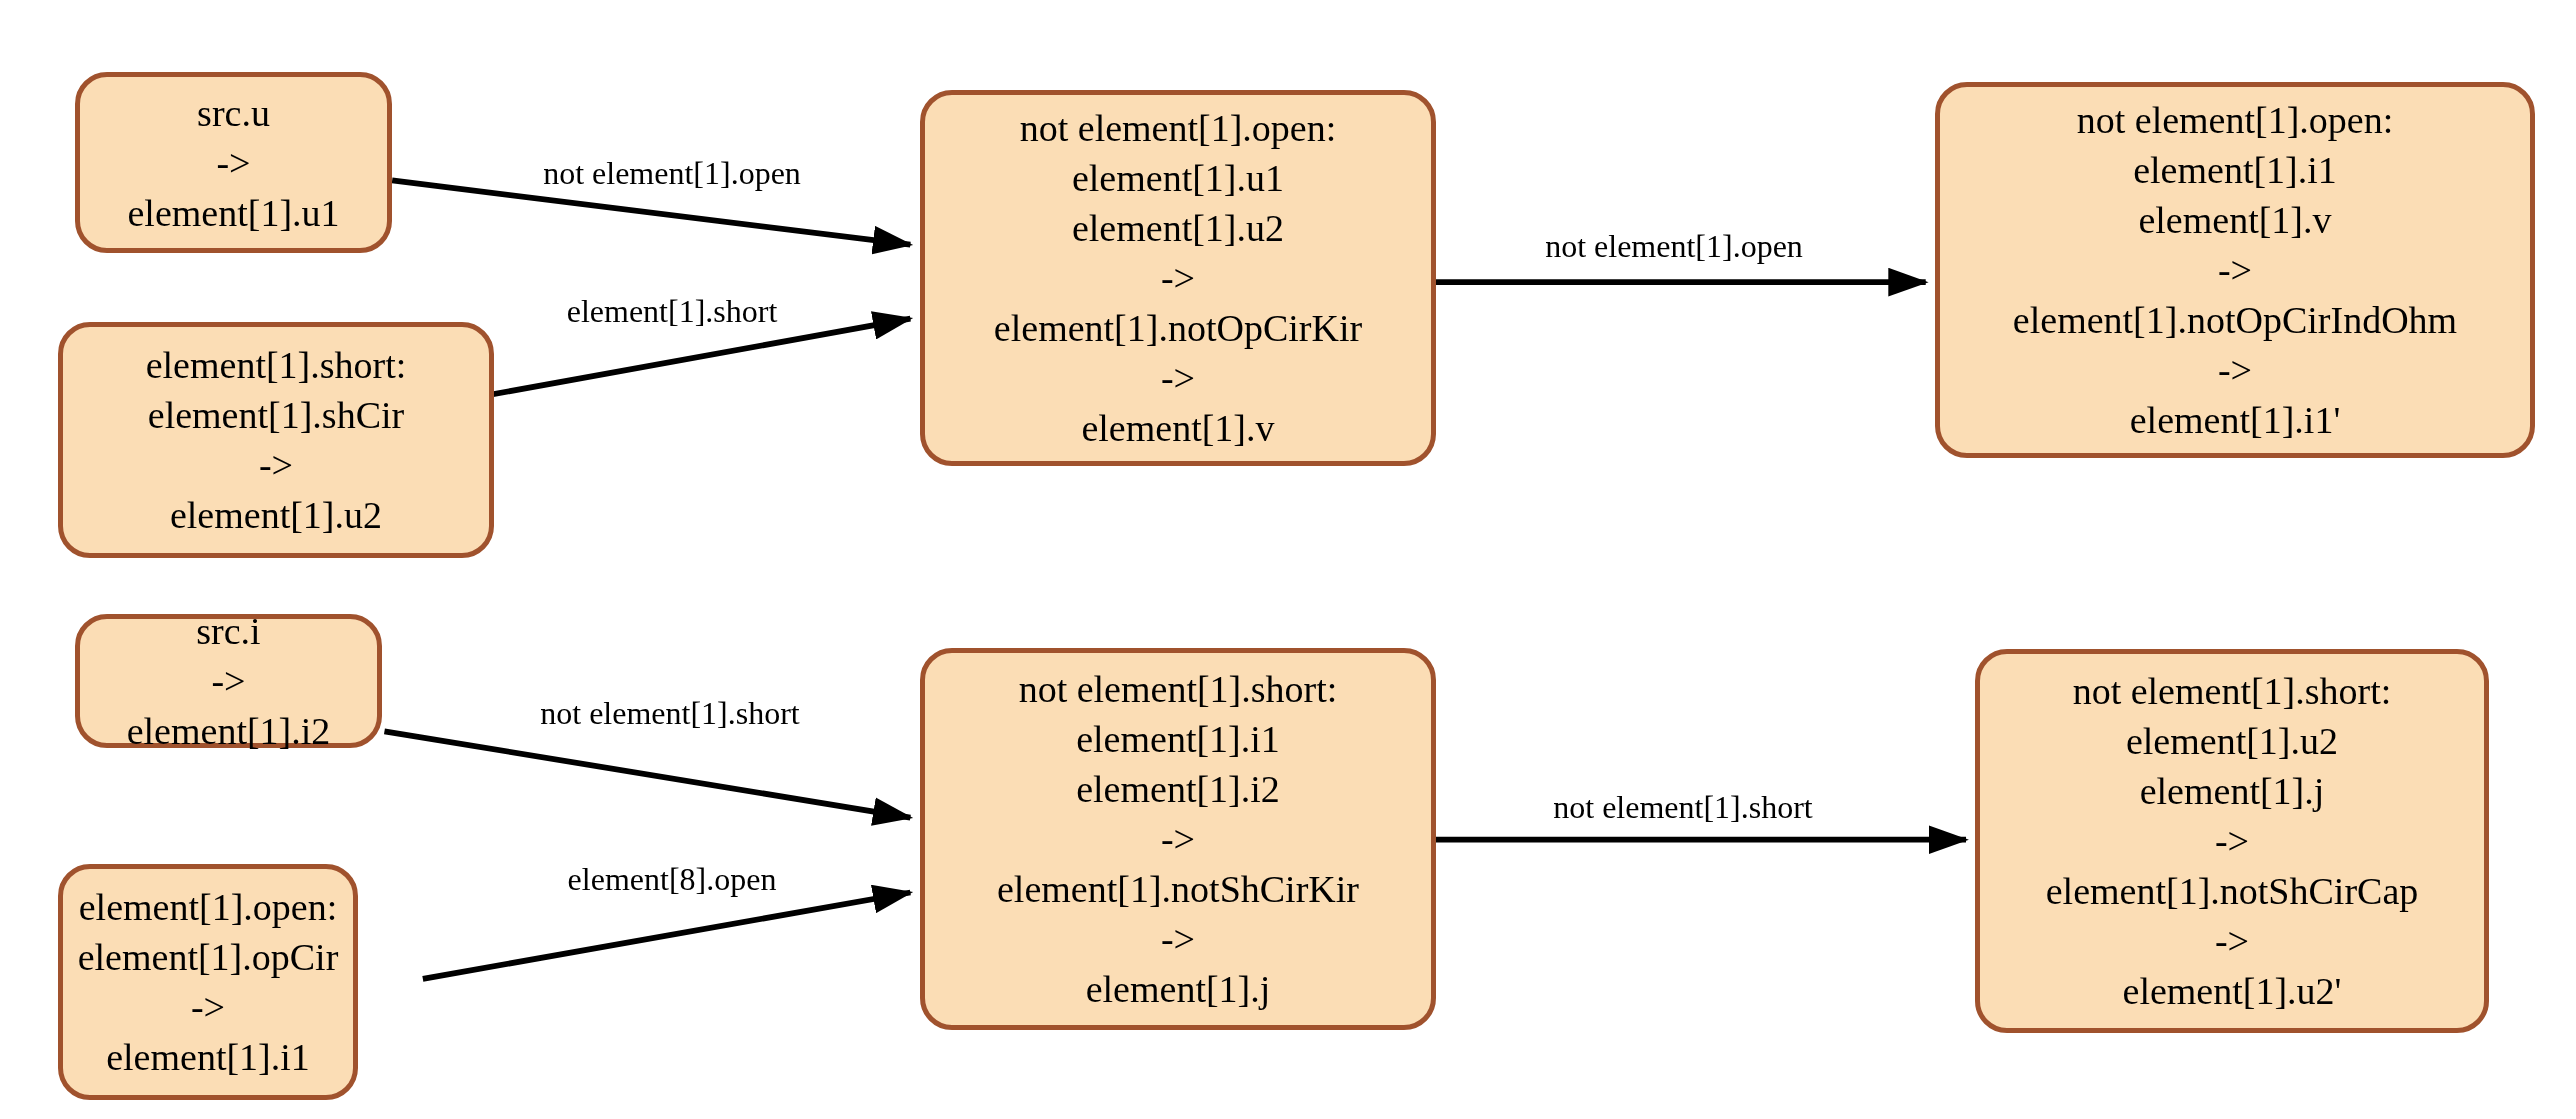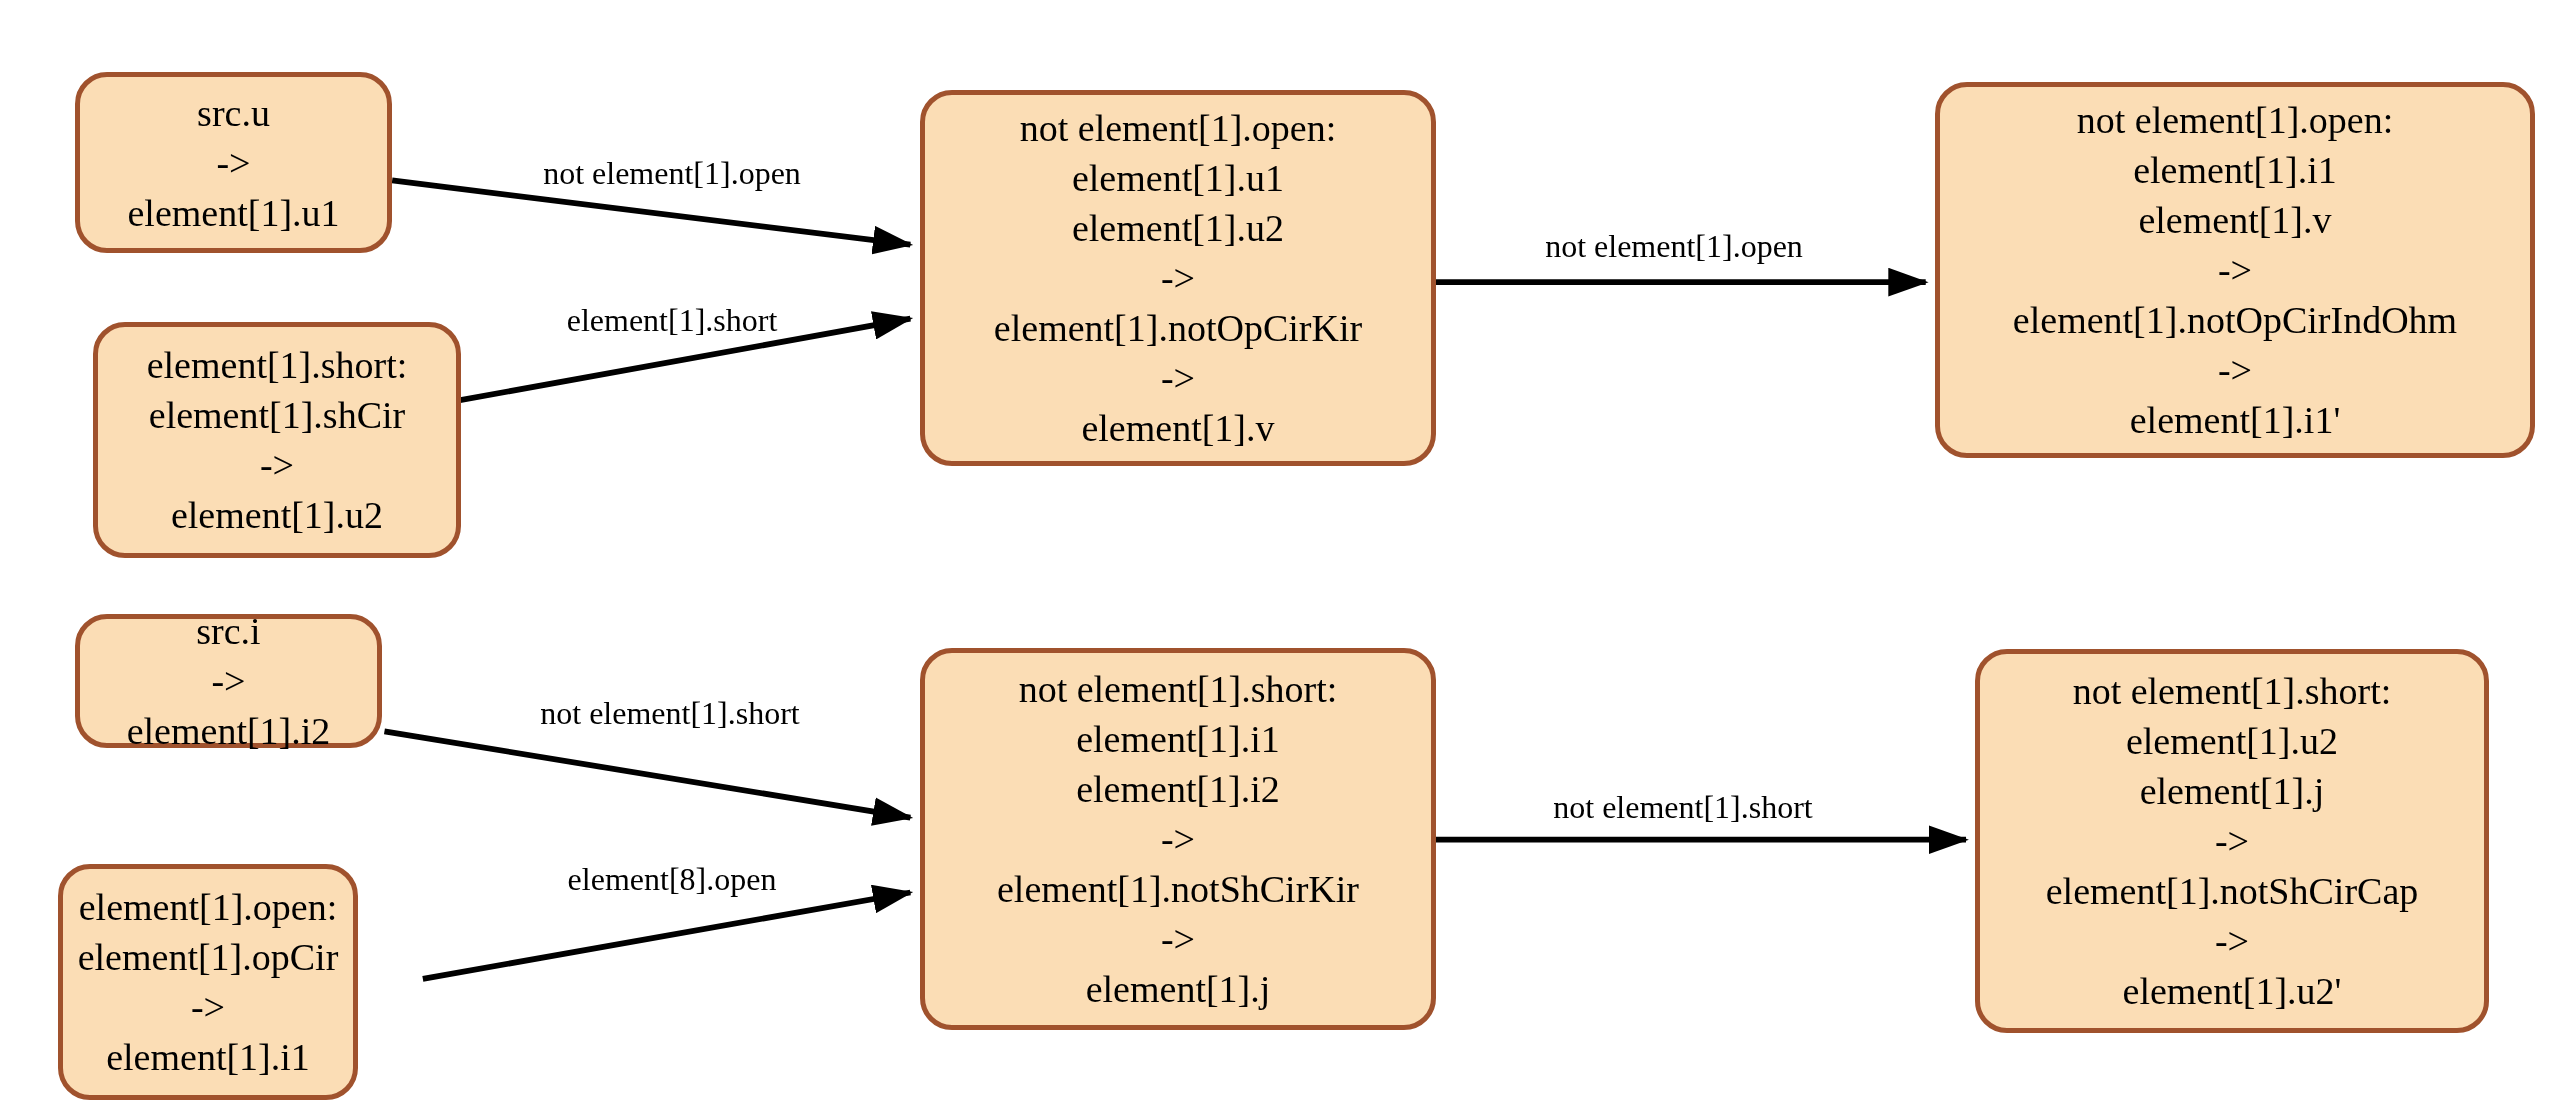--- a/index.html
+++ b/index.html
@@ -76,21 +76,21 @@
     <line x1="440" y1="1020" x2="948" y2="930" marker-end="url(#arrowhead)"></line>
     <line x1="1495" y1="875" x2="2048" y2="875" marker-end="url(#arrowhead)"></line>
   </svg>
 
   <div class="node" style="left:75px; top:72px; width:317px; height:181px;">
     <div class="node-text">src.u
 -&gt;
 element[1].u1</div>
   </div>
 
-  <div class="node" style="left:58px; top:322px; width:368px; height:236px;margin-left:35px;">
+  <div class="node" style="left:58px; top:322px; width:436px; height:236px;">
     <div class="node-text">element[1].short:
 element[1].shCir
 -&gt;
 element[1].u2</div>
   </div>
 
   <div class="node" style="left:920px; top:90px; width:516px; height:376px;">
     <div class="node-text">not element[1].open:
 element[1].u1
 element[1].u2
@@ -137,20 +137,20 @@
     <div class="node-text">not element[1].short:
 element[1].u2
 element[1].j
 -&gt;
 element[1].notShCirCap
 -&gt;
 element[1].u2'</div>
   </div>
 
   <div class="edge-label" style="left:672px; top:173px;">not element[1].open</div>
-  <div class="edge-label" style="left:672px; top:320px;">element[1].short</div>
+  <div class="edge-label" style="left:672px; top:311px;">element[1].short</div>
   <div class="edge-label" style="left:1674px; top:246px;">not element[1].open</div>
   <div class="edge-label" style="left:670px; top:713px;">not element[1].short</div>
   <div class="edge-label" style="left:672px; top:879px;">element[8].open</div>
   <div class="edge-label" style="left:1683px; top:807px;">not element[1].short</div>
 
 </div>
 
 
 </body></html>

